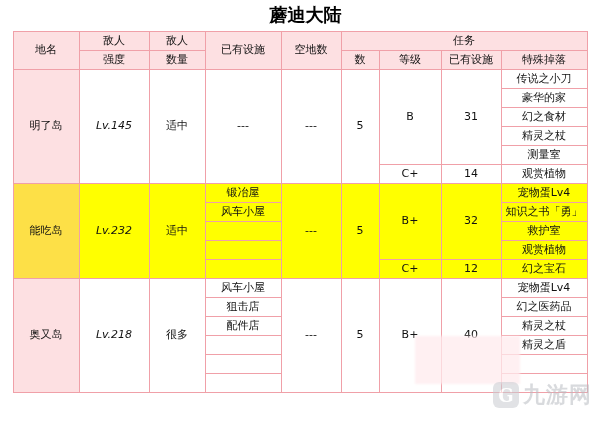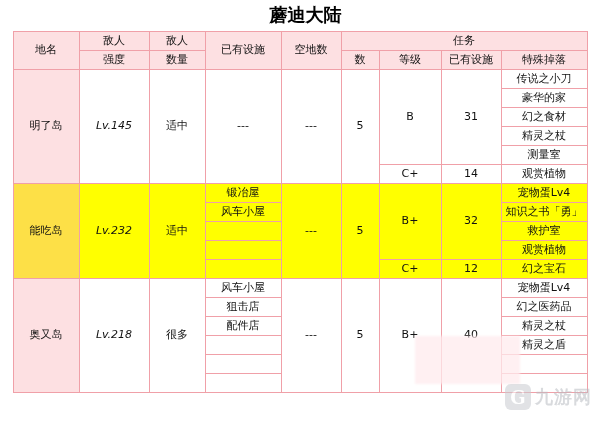--- a/index.html
+++ b/index.html
@@ -71,21 +71,21 @@
     border-radius:6px;
     background:#c9ccd1;
     color:#fff;
     font-size:18px;
     font-weight:bold;
     display:flex;align-items:center;justify-content:center;
     font-family:"DejaVu Serif","Liberation Serif",serif;
   }
   .wm-text{
     color:#b9bcc2;
-    font-size:18px;
+    font-size:22px;
     font-weight:bold;
     letter-spacing:1px;
   }
   .blur-box{
     position:absolute;
     left:415px;
     top:336px;
     width:105px;
     height:48px;
     background:rgba(255,235,237,0.75);

